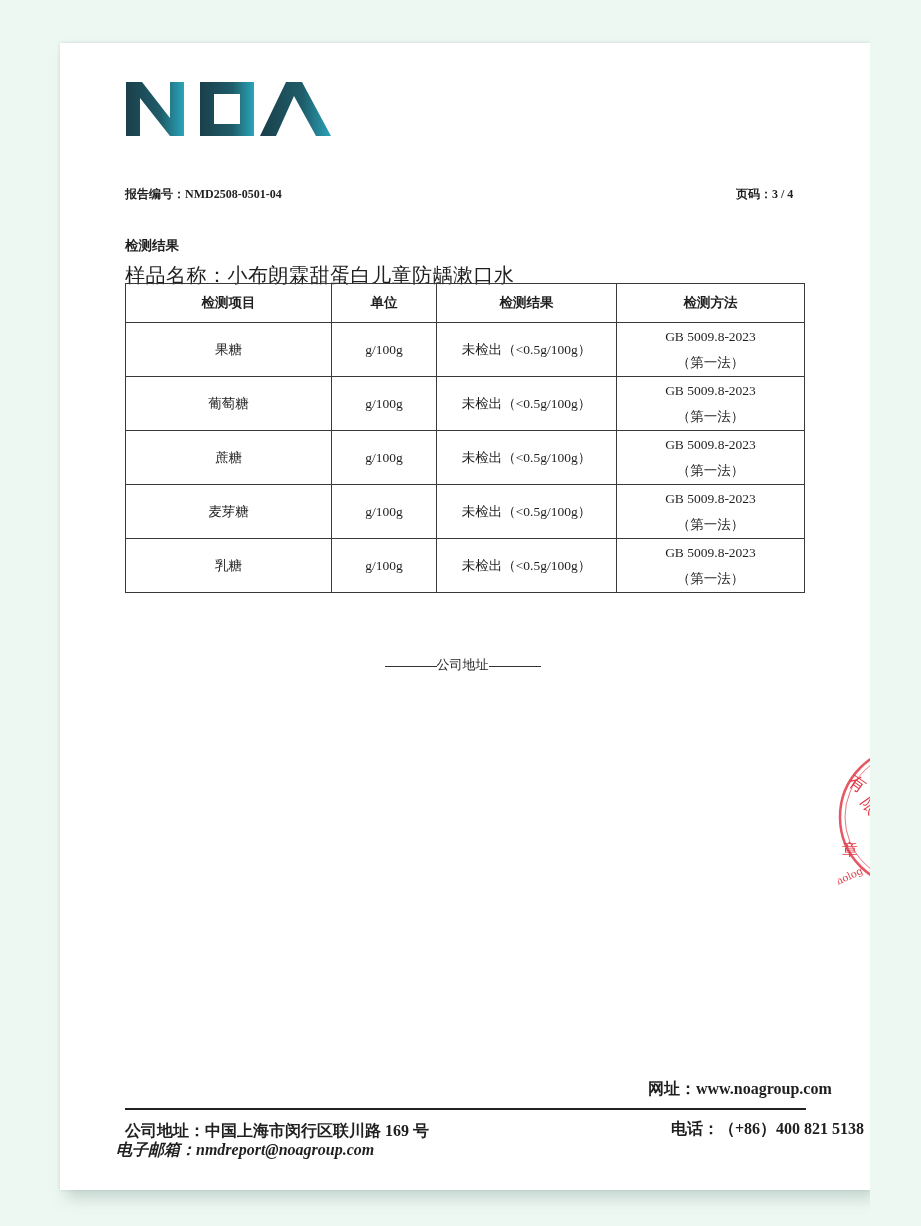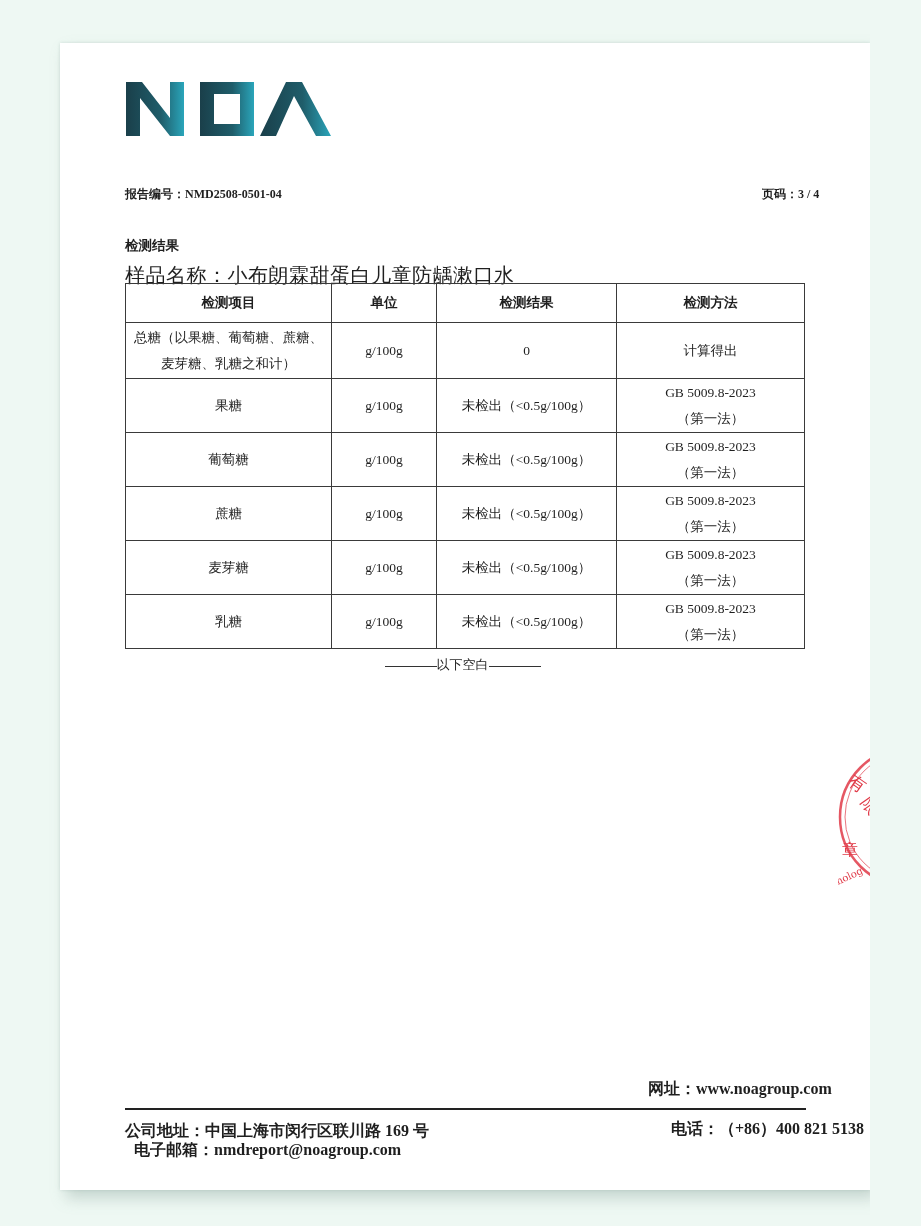--- a/index.html
+++ b/index.html
@@ -10,21 +10,21 @@
       color:#1f1f1f;
     }
     .page {
       position:absolute; left:60px; top:43px; width:810px; height:1147px;
       background:#ffffff;
       box-shadow: 6px 8px 14px rgba(120,150,140,0.35), 0 0 3px rgba(120,150,140,0.25);
     }
     .logo { position:absolute; left:126px; top:80px; width:205px; height:58px; }
     .hdr { position:absolute; top:186px; font-size:12px; font-weight:bold; }
     .hdr-left { left:125px; }
-    .hdr-right { left:736px;margin-left:26px; }
+    .hdr-right { left:736px; }
     .section-title { position:absolute; left:125px; top:237px; font-size:13.5px; font-weight:bold; }
     .sample { position:absolute; left:125px; top:262px; font-size:20px; letter-spacing:0.5px; }
     table.results {
       position:absolute; left:125px; top:283px; width:629px;
       border-collapse:collapse; font-size:13.5px; table-layout:fixed;
     }
     table.results th, table.results td {
       border:1.3px solid #3a3a3a; text-align:center; vertical-align:middle; padding:0 4px;
       line-height:26px;
     }
@@ -77,31 +77,20 @@
     </colgroup>
   <thead>
     <tr>
       <th>检测项目</th>
       <th>单位</th>
       <th>检测结果</th>
       <th>检测方法</th>
     </tr>
   </thead>
   <tbody>
-    <tr class="first">
-      <td>
-          <div>总糖（以果糖、葡萄糖、蔗糖、</div>
-          <div>麦芽糖、乳糖之和计）</div>
-        </td>
-      <td>g/100g</td>
-      <td>0</td>
-      <td>
-          <div>计算得出</div>
-        </td>
-    </tr>
     <tr>
       <td>果糖</td>
       <td>g/100g</td>
       <td>未检出（&lt;0.5g/100g）</td>
       <td>
           <div>GB 5009.8-2023</div>
           <div>（第一法）</div>
         </td>
     </tr>
     <tr>
@@ -137,38 +126,38 @@
       <td>未检出（&lt;0.5g/100g）</td>
       <td>
           <div>GB 5009.8-2023</div>
           <div>（第一法）</div>
         </td>
     </tr>
   </tbody>
 </table>
 
 <div class="blank-end">
-  <span class="dash"></span><span>以下空白</span><span class="dash"></span>
+  <span class="dash"></span><span>公司地址</span><span class="dash"></span>
 </div>
 
 <svg class="stamp" viewBox="0 0 140 150">
   <circle cx="72" cy="72" r="70" fill="none" stroke="#e03a48" stroke-width="2.5" opacity="0.85"></circle>
   <circle cx="72" cy="72" r="65" fill="none" stroke="#e03a48" stroke-width="1" opacity="0.7"></circle>
   <text x="8" y="42" fill="#e03a48" font-size="17" font-family="DejaVu Serif, serif" transform="rotate(35 14 42)">有</text>
   <text x="20" y="62" fill="#e03a48" font-size="17" font-family="DejaVu Serif, serif" transform="rotate(55 26 62)">限</text>
   <text x="4" y="110" fill="#e03a48" font-size="16" font-family="DejaVu Serif, serif">章</text>
   <text x="0" y="140" fill="#e03a48" font-size="10" font-family="DejaVu Serif, serif" transform="rotate(-25 0 140)">nolog</text>
 </svg>
 <div style="position:absolute;left:870px;top:0;width:51px;height:1226px;background:#eef8f3;"></div>
 
 <div class="footer-rule"></div>
 <div class="ft" style="left:125px;top:1121px;">
   <span>公司地址：</span><span>中国上海市闵行区联川路 169 号</span>
 </div>
-<div class="ft" style="left:134px;top:1140px;">
+<div class="ft" style="left:116px;top:1140px;font-style:italic;">
   <span>电子邮箱：</span><span>nmdreport@noagroup.com</span>
 </div>
 <div class="ft" style="left:671px;top:1119px;">
   <span>电话：</span><span>（+86）400 821 5138</span>
 </div>
 <div class="ft" style="left:648px;top:1079px;">
   <span>网址：</span><span>www.noagroup.com</span>
 </div>
 
 </body></html>

